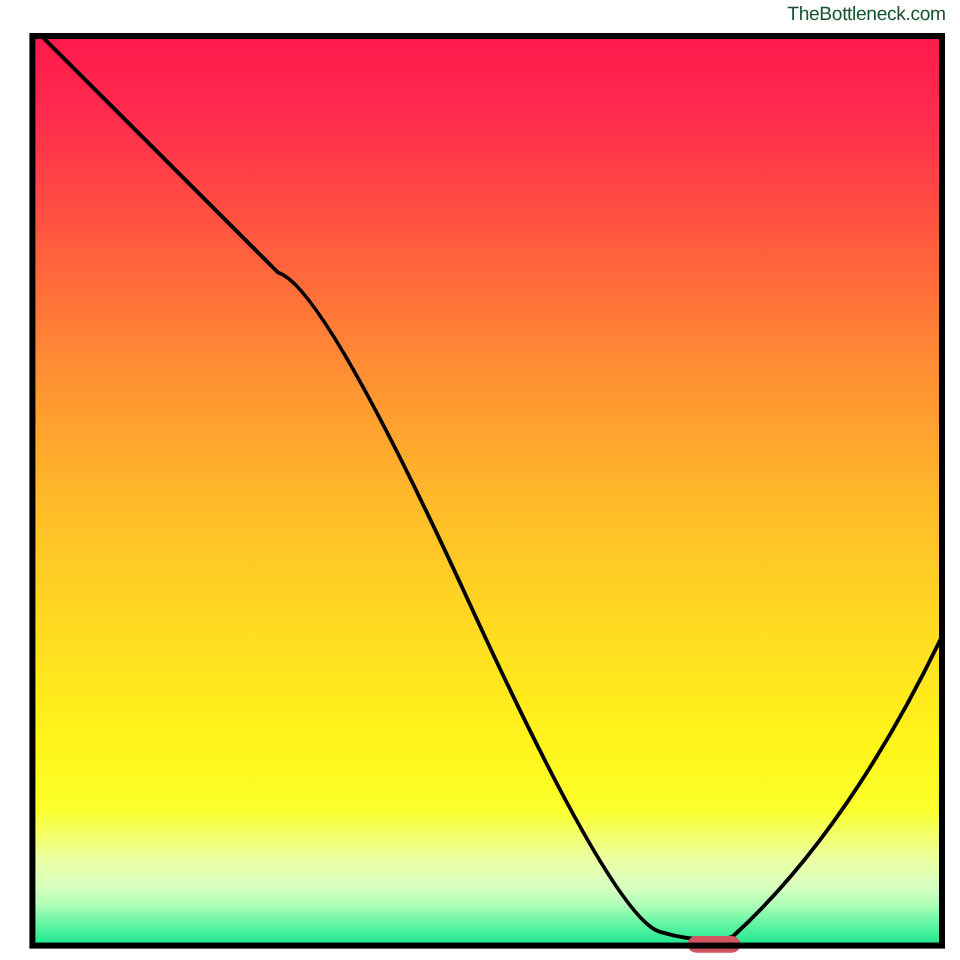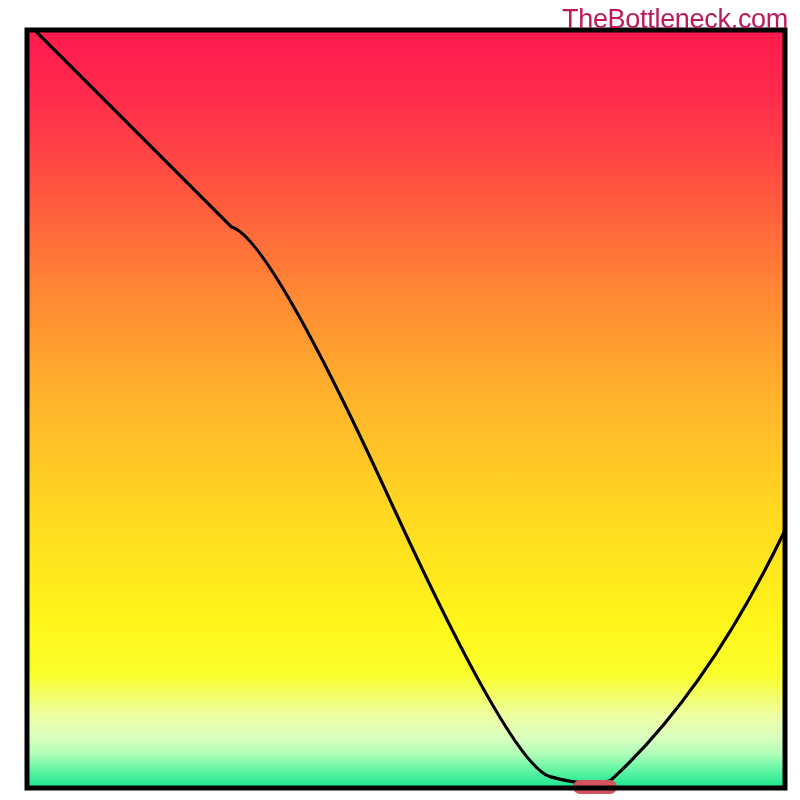--- a/index.html
+++ b/index.html
@@ -14,22 +14,22 @@
   }
   #container {
     position: relative;
     width: 800px;
     height: 800px;
   }
   #watermark {
     position: absolute;
     top: 4px;
     right: 12px;
-    color: #be185d;
-    font-size: 27px;
+    color: #14532d;
+    font-size: 16px;
     font-weight: 500;
     letter-spacing: -0.3px;
   }
   svg { display: block; }
 </style>
 </head>
 <body>
 <div id="container">
 
 <svg id="chart-svg" width="800" height="800" viewBox="0 0 800 800">

